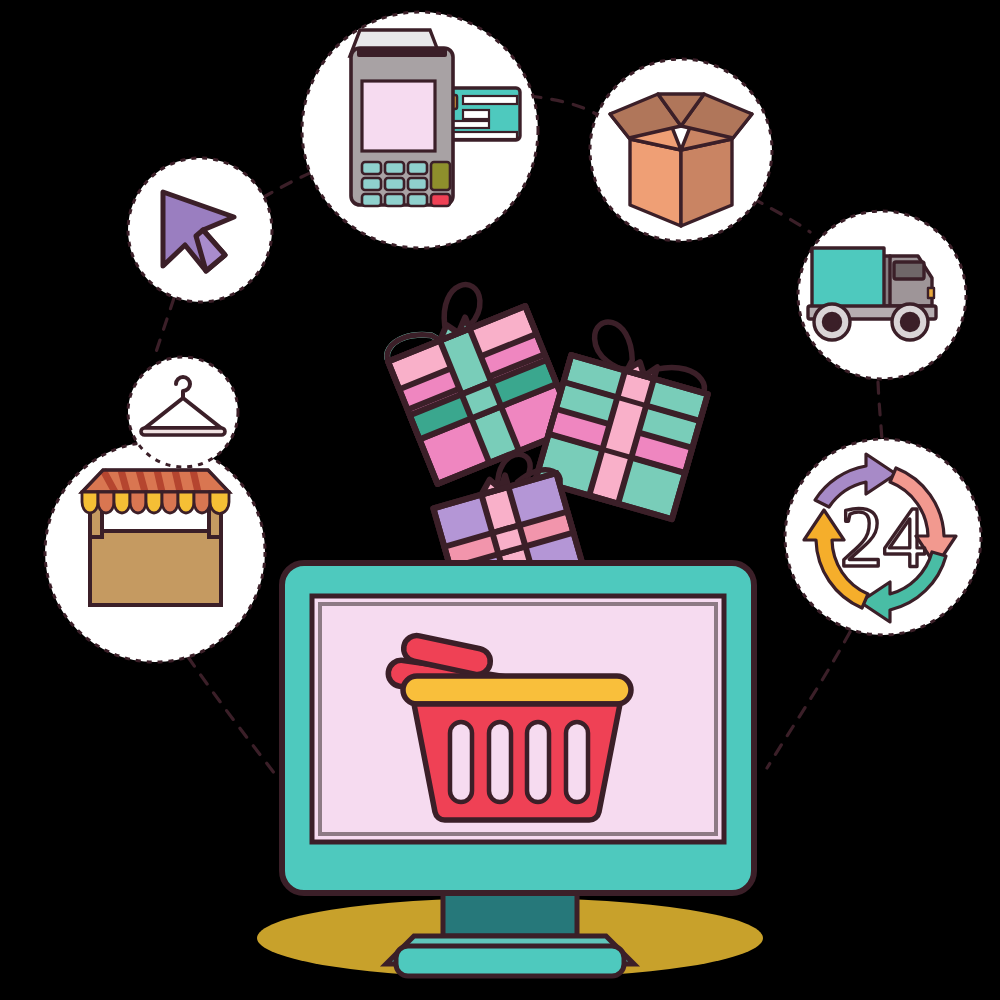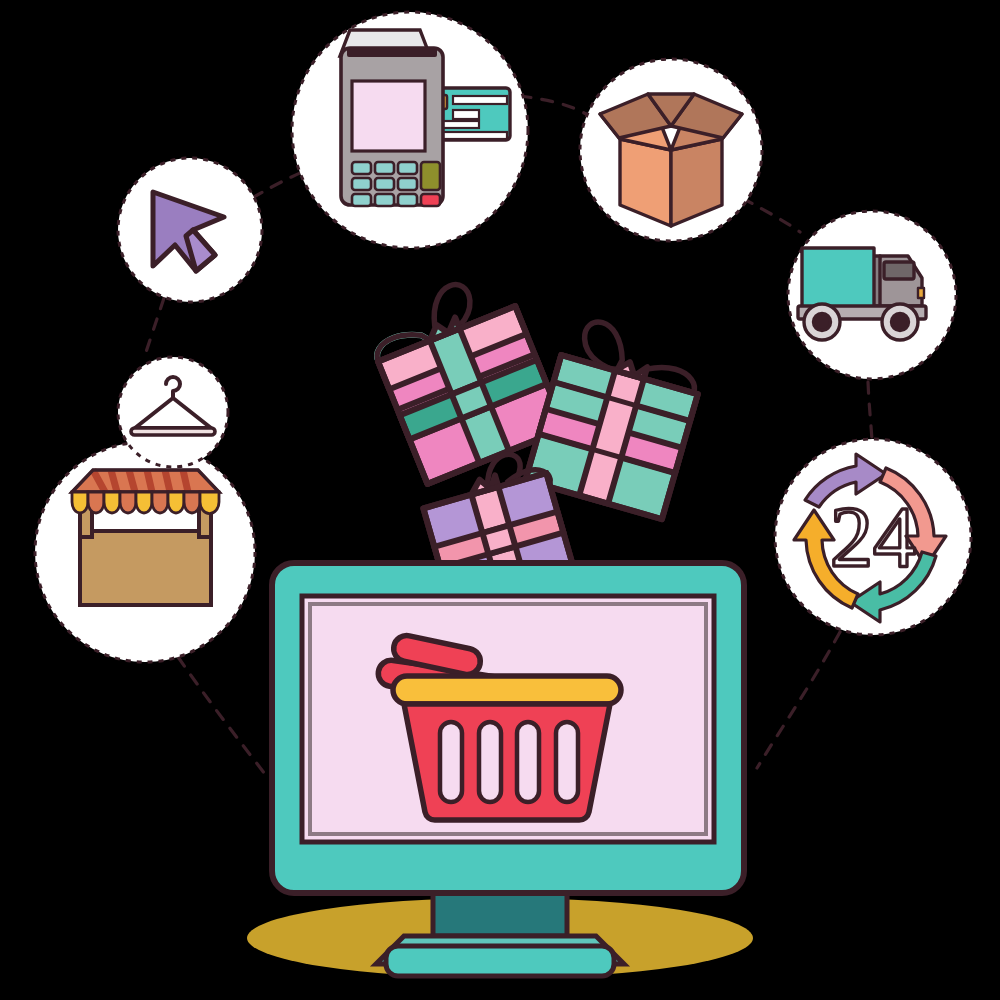--- a/index.html
+++ b/index.html
@@ -1,17 +1,17 @@
 <!DOCTYPE html>
 <html><head>
 <meta charset="utf-8">
 <style>
   html,body{margin:0;padding:0;background:#000;}
   body{width:1000px;height:1000px;overflow:hidden;font-family:"Liberation Sans",sans-serif;}
-  #scene{position:relative;width:952px;height:1000px;background:#fca5a5;}
+  #scene{position:relative;width:952px;height:1000px;background:#fca5a5;margin-left:10px;}
   svg{display:block;}
 </style>
 </head>
 <body>
 
 <div id="scene">
 <svg width="1000" height="1000" viewBox="0 0 1000 1000" xmlns="http://www.w3.org/2000/svg">
 
   <rect x="0" y="0" width="1000" height="1000" fill="#000000"></rect>
 

